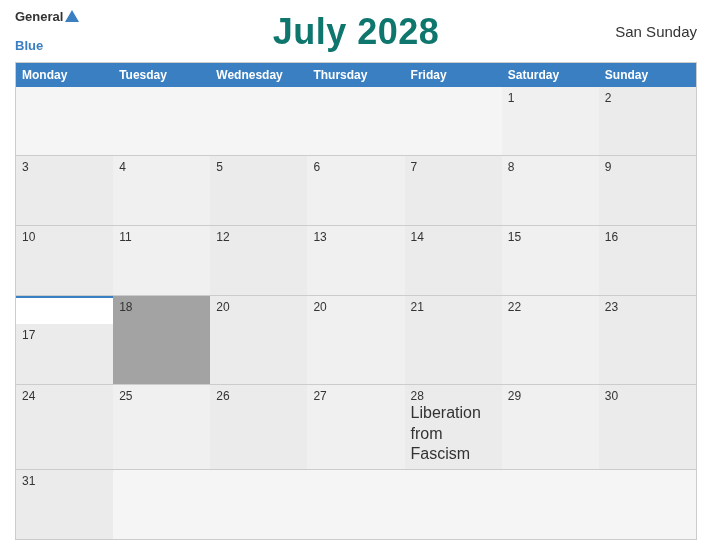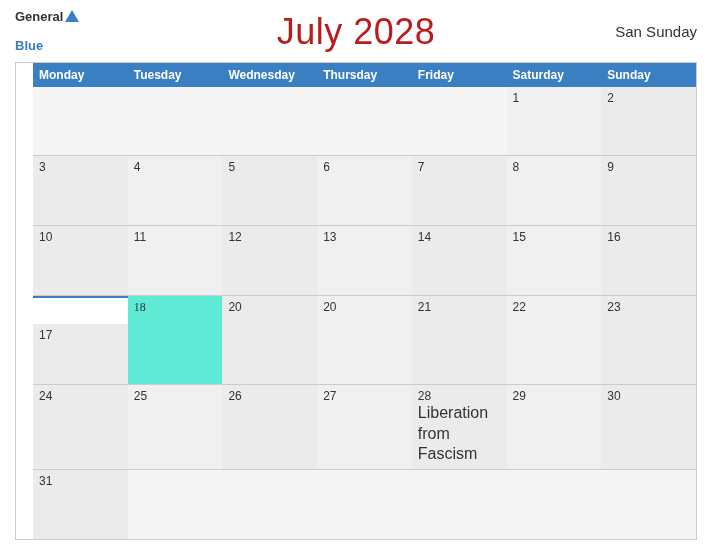--- a/index.html
+++ b/index.html
@@ -48,35 +48,34 @@
       border-right: 7px solid transparent;
       border-bottom: 12px solid #3a7fc1;
       margin-left: 2px;
       margin-bottom: 2px;
     }
     .title {
       position: absolute;
       left: 50%;
       transform: translateX(-50%);
       font-size: 36px;
-      font-weight: 400;
-      color: #b91c1c;
+      font-weight: 700;
+      color: #0f766e;
       letter-spacing: 0.5px;
     }
     .country {
       font-size: 15px;
       color: #333;
       font-weight: normal;
     }
     .calendar {
       flex: 1;
       display: flex;
       flex-direction: column;
       border: 1px solid #ccc;
-      padding-left: 17px;
     }
     .cal-header {
       display: grid;
       grid-template-columns: repeat(7, 1fr);
       background: #3a7fc1;
     }
     .cal-header-cell {
       color: #fff;
       font-size: 12px;
       font-weight: bold;
@@ -230,21 +229,21 @@
             <span class="day-num">15</span>
           </div>
           <div class="cal-cell" style="background: rgb(235, 235, 235);">
             <span class="day-num">16</span>
           </div>
         </div>
         <div class="cal-week">
           <div class="cal-cell" style="background: rgb(235, 235, 235); margin-top: 28px;">
             <span class="day-num">17</span>
           </div>
-          <div class="cal-cell" style="background: #5eead4; font-family: Liberation Serif, serif;">
+          <div class="cal-cell" style="background: #a3a3a3;">
             <span class="day-num">18</span>
           </div>
           <div class="cal-cell" style="background: rgb(235, 235, 235);">
             <span class="day-num">20</span>
           </div>
           <div class="cal-cell" style="background: rgb(240, 240, 240);">
             <span class="day-num">20</span>
           </div>
           <div class="cal-cell" style="background: rgb(235, 235, 235);">
             <span class="day-num">21</span>

